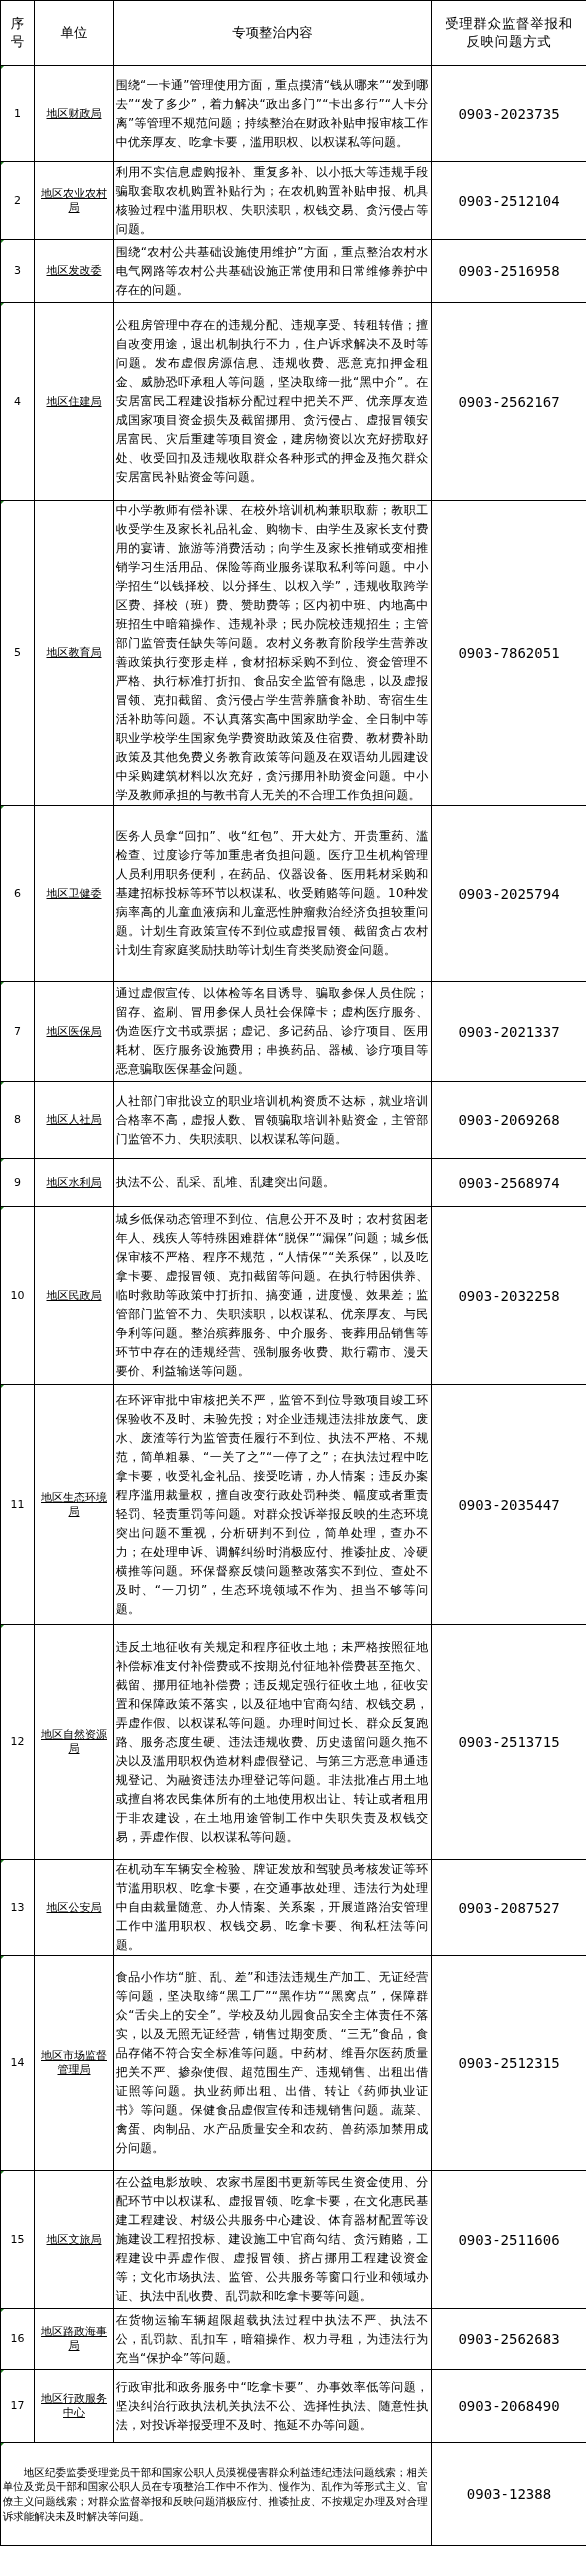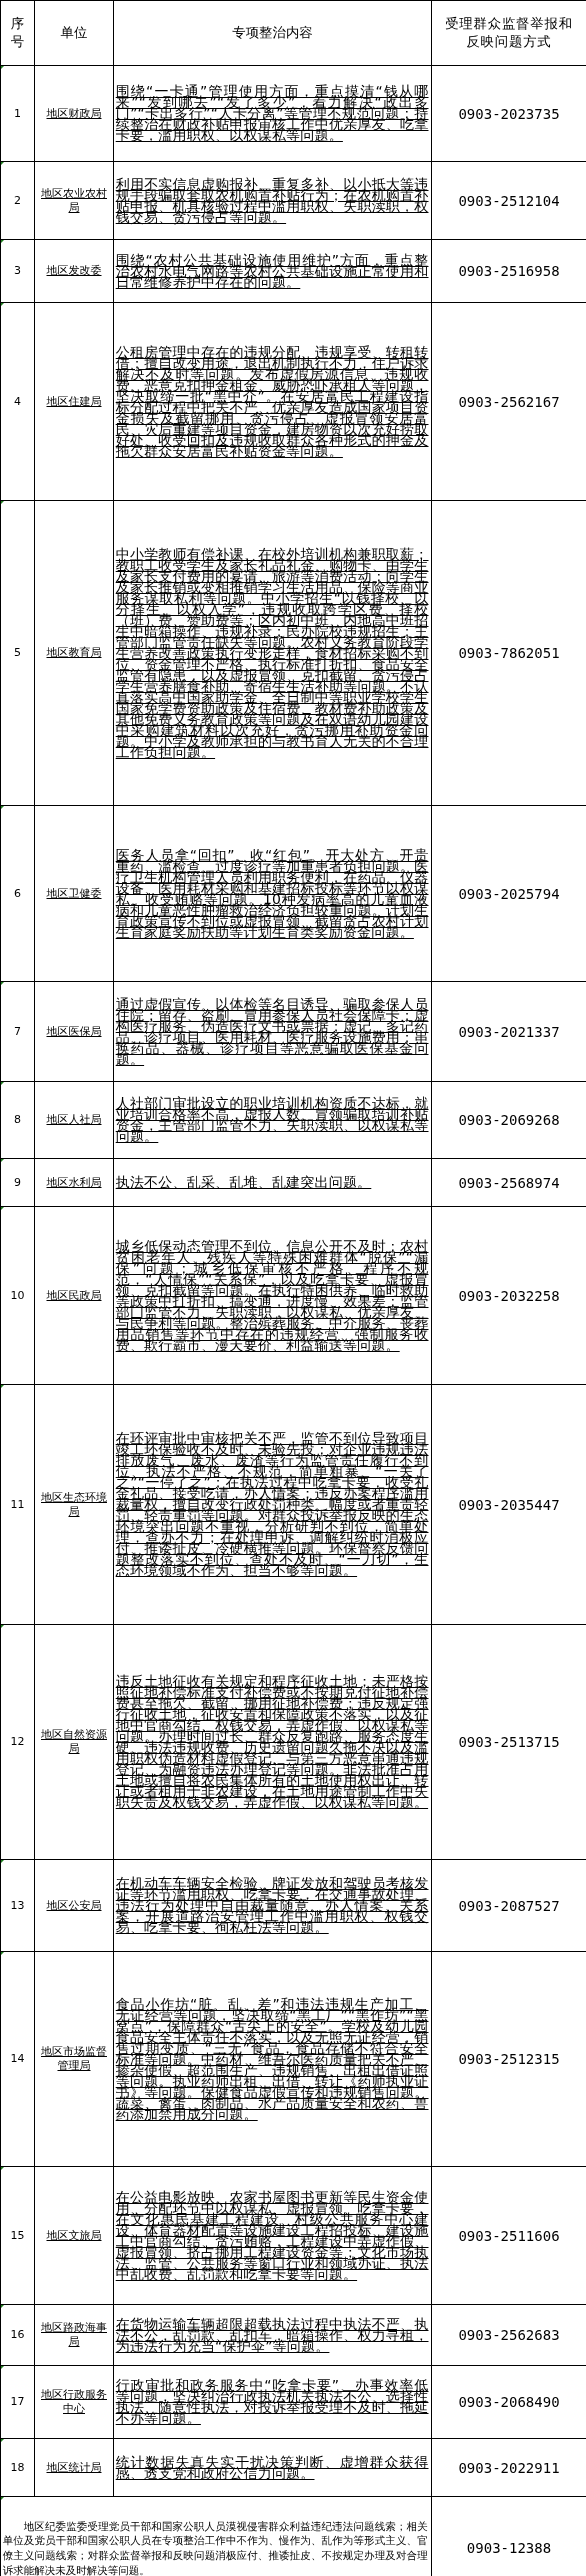--- a/index.html
+++ b/index.html
@@ -7,21 +7,21 @@
   table { border-collapse: collapse; table-layout: fixed; width: 587px; }
   td, th { border: 0.8px solid #000; padding: 0; vertical-align: middle; position: relative; }
   col.c-no { width: 34px; }
   col.c-unit { width: 79px; }
   col.c-content { width: 318px; }
   col.c-contact { width: 155px; }
   th { font-weight: normal; font-size: 13.4px; line-height: 18.4px; text-align: center; }
   .hdr-contact { font-size: 13.4px; line-height: 18.4px; letter-spacing: 0.8px; }
   .no, .unit, .contact { text-align: center; font-size: 11px; line-height: 14px; }
   .unit { padding: 0 2px; text-decoration: underline; }
-  .content { font-size: 14px; line-height: 11px; padding: 0 2.5px 0 1.7px; text-align: justify; letter-spacing: 0.2px; text-decoration: underline; }
+  .content { font-size: 12px; line-height: 19px; padding: 0 2.5px 0 1.7px; text-align: justify; letter-spacing: 0.2px; }
   .contact { font-family: "DejaVu Sans Mono", monospace; font-size: 14px; }
   .footer-text { font-size: 10.5px; line-height: 14.6px; padding: 0 3.3px 0 1.7px; text-indent: 2em; text-align: justify; }
   .mark { position: absolute; left: 0; top: 0; width: 0; height: 0; border-top: 3.3px solid #1e7d1e; border-right: 3.3px solid transparent; }
 </style>
 </head>
 <body>
 
 <table>
   <colgroup>
     <col class="c-no">
@@ -133,25 +133,19 @@
       <td class="unit">地区路政海事局</td>
       <td class="content">在货物运输车辆超限超载执法过程中执法不严、执法不公，乱罚款、乱扣车，暗箱操作、权力寻租，为违法行为充当“保护伞”等问题。</td>
       <td class="contact">0903-2562683</td>
     </tr>
     <tr style="height:73px">
       <td class="no">17<span class="mark"></span></td>
       <td class="unit">地区行政服务中心</td>
       <td class="content">行政审批和政务服务中“吃拿卡要”、办事效率低等问题，坚决纠治行政执法机关执法不公、选择性执法、随意性执法，对投诉举报受理不及时、拖延不办等问题。</td>
       <td class="contact">0903-2068490</td>
     </tr>
-    <tr style="height:58px">
-      <td class="no">18<span class="mark"></span></td>
-      <td class="unit">地区统计局</td>
-      <td class="content">统计数据失真失实干扰决策判断、虚增群众获得感、透支党和政府公信力问题。</td>
-      <td class="contact">0903-2022911</td>
-    </tr>
     <tr style="height:103px">
       <td colspan="3" class="footer-text">地区纪委监委受理党员干部和国家公职人员漠视侵害群众利益违纪违法问题线索；相关单位及党员干部和国家公职人员在专项整治工作中不作为、慢作为、乱作为等形式主义、官僚主义问题线索；对群众监督举报和反映问题消极应付、推诿扯皮、不按规定办理及对合理诉求能解决未及时解决等问题。<span class="mark"></span></td>
       <td class="contact">0903-12388</td>
     </tr>
   </tbody>
 </table>
 
 
 </body></html>

